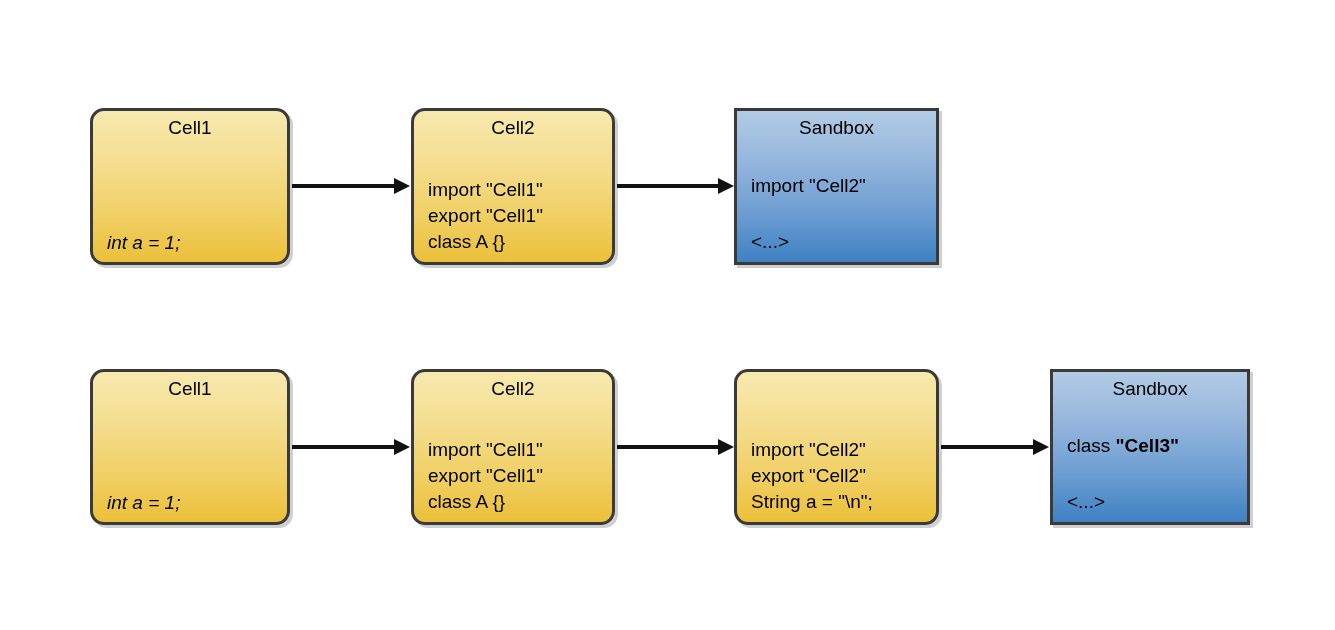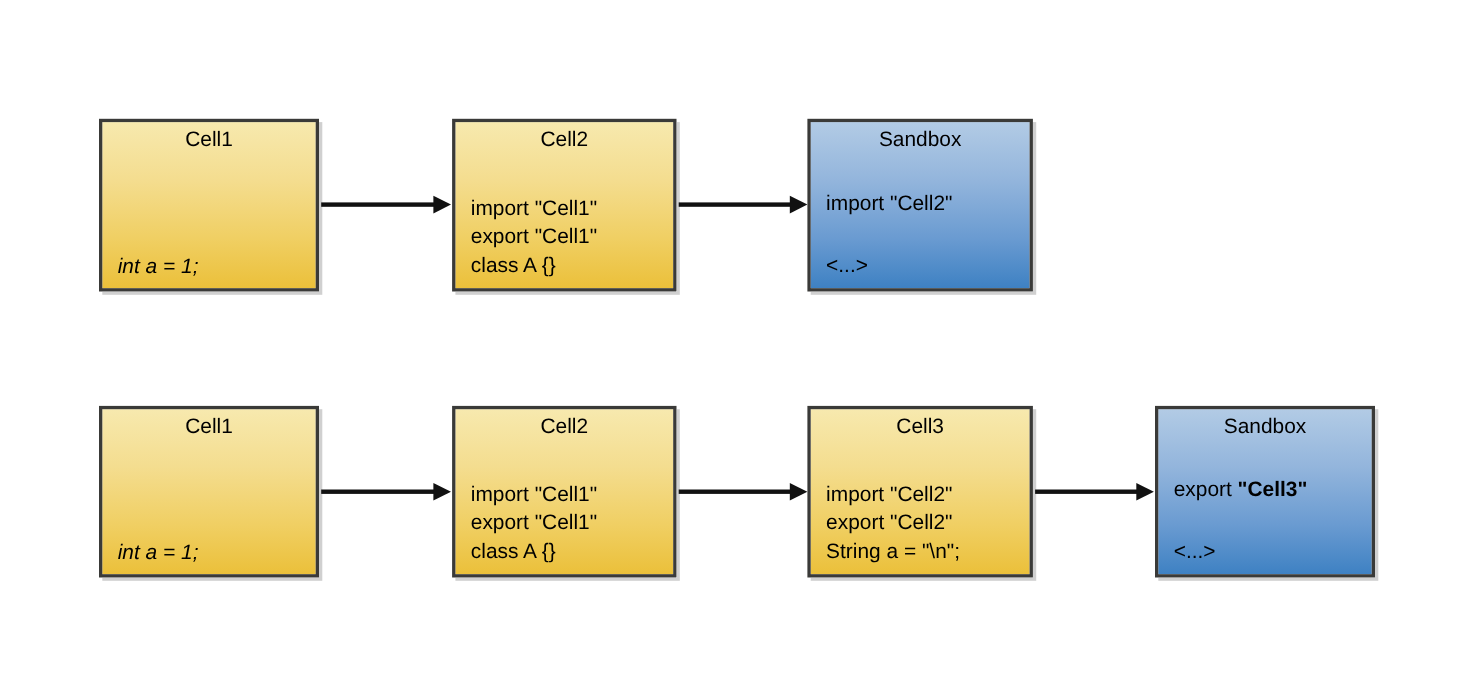--- a/index.html
+++ b/index.html
@@ -25,20 +25,21 @@
   
   .node {
     position: absolute;
     box-sizing: border-box;
     border: 3px solid #3a3a38;
     box-shadow: 3px 3px 0 0 rgba(170,170,170,0.55);
     overflow: hidden;
   }
   .node.yellow {
     background: linear-gradient(to bottom, #f7e9ae 0%, #f4dd8f 35%, #f0cf63 70%, #ebc03a 100%);
+    border-radius: 14px;
   }
   .node.blue {
     background: linear-gradient(to bottom, #b2cbe5 0%, #93b5dc 35%, #6a9bd1 70%, #3e81c3 100%);
   }
   .node-title {
     position: absolute;
     top: 6px;
     left: 0;
     right: 0;
     text-align: center;
@@ -146,34 +147,33 @@
       <div>class A {}</div>
     </div>
   </div>
 
   <div class="arrow" style="left:617px; top:439px; width:117px;">
     <div class="shaft" style="width:103px;"></div>
     <div class="head"></div>
   </div>
 
   <div class="node yellow" style="left:734px; top:369px; width:205px; height:156px;">
-    <div class="node-title">Cell3</div>
     <div class="node-body body-stack3">
       <div>import "Cell2"</div>
       <div>export "Cell2"</div>
       <div>String a = "\n";</div>
     </div>
   </div>
 
   <div class="arrow" style="left:941px; top:439px; width:108px;">
     <div class="shaft" style="width:94px;"></div>
     <div class="head"></div>
   </div>
 
   <div class="node blue" style="left:1050px; top:369px; width:200px; height:156px;">
     <div class="node-title">Sandbox</div>
     <div class="node-body body-split">
-      <div class="line-top"><span>export </span><span class="b">"Cell3"</span></div>
+      <div class="line-top"><span>class </span><span class="b">"Cell3"</span></div>
       <div>&lt;...&gt;</div>
     </div>
   </div>
 
 </div>
 
 </body></html>

